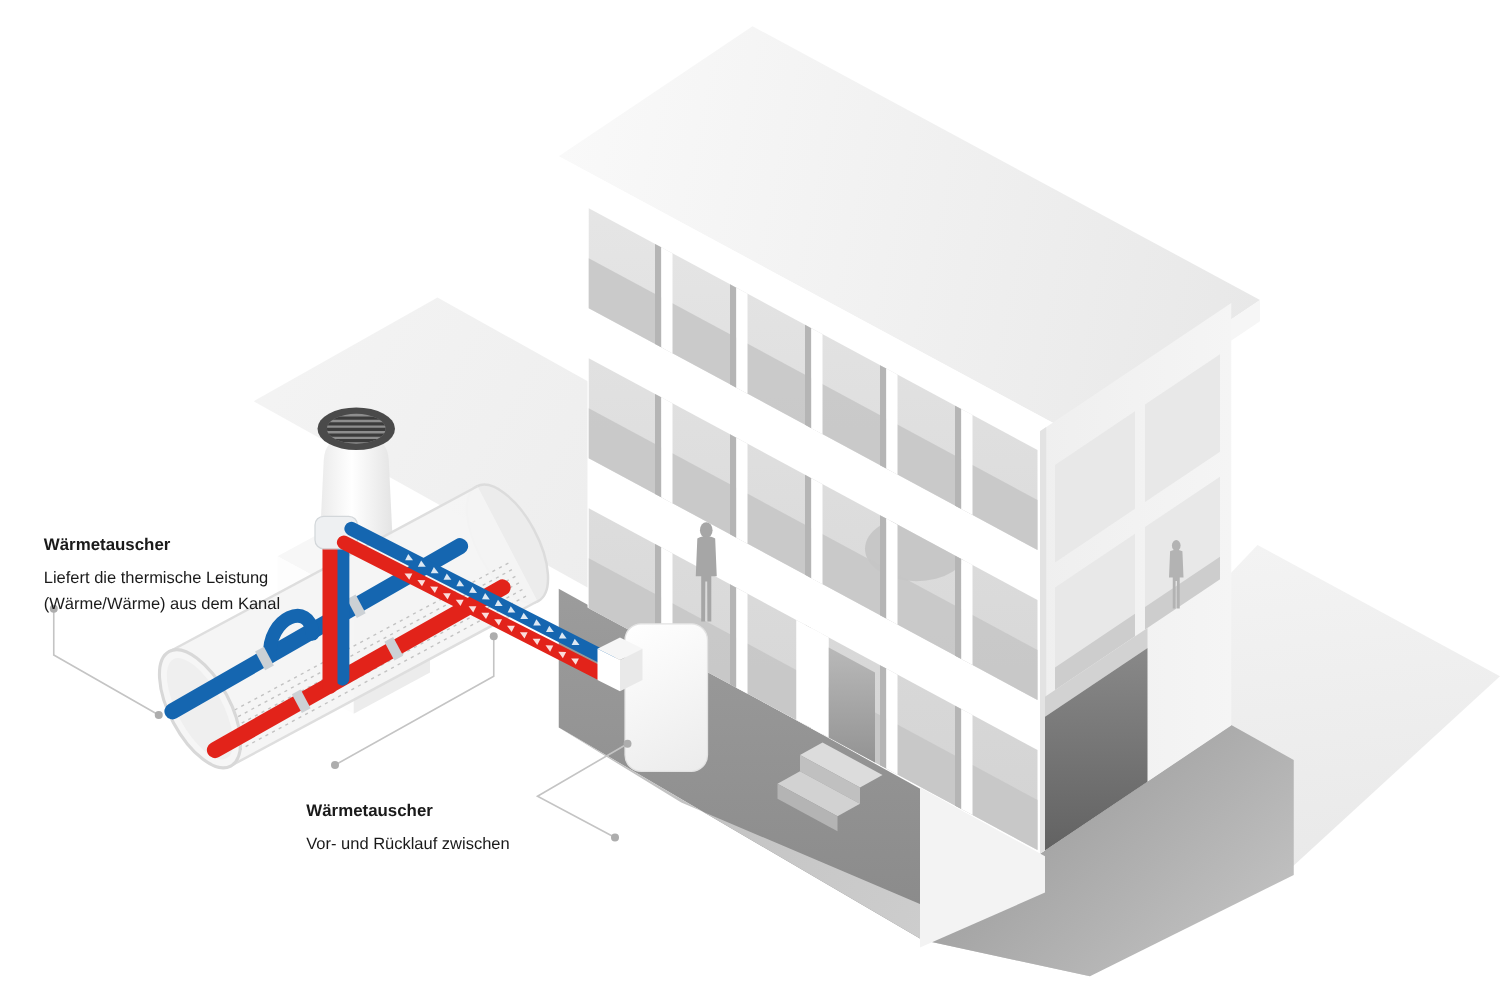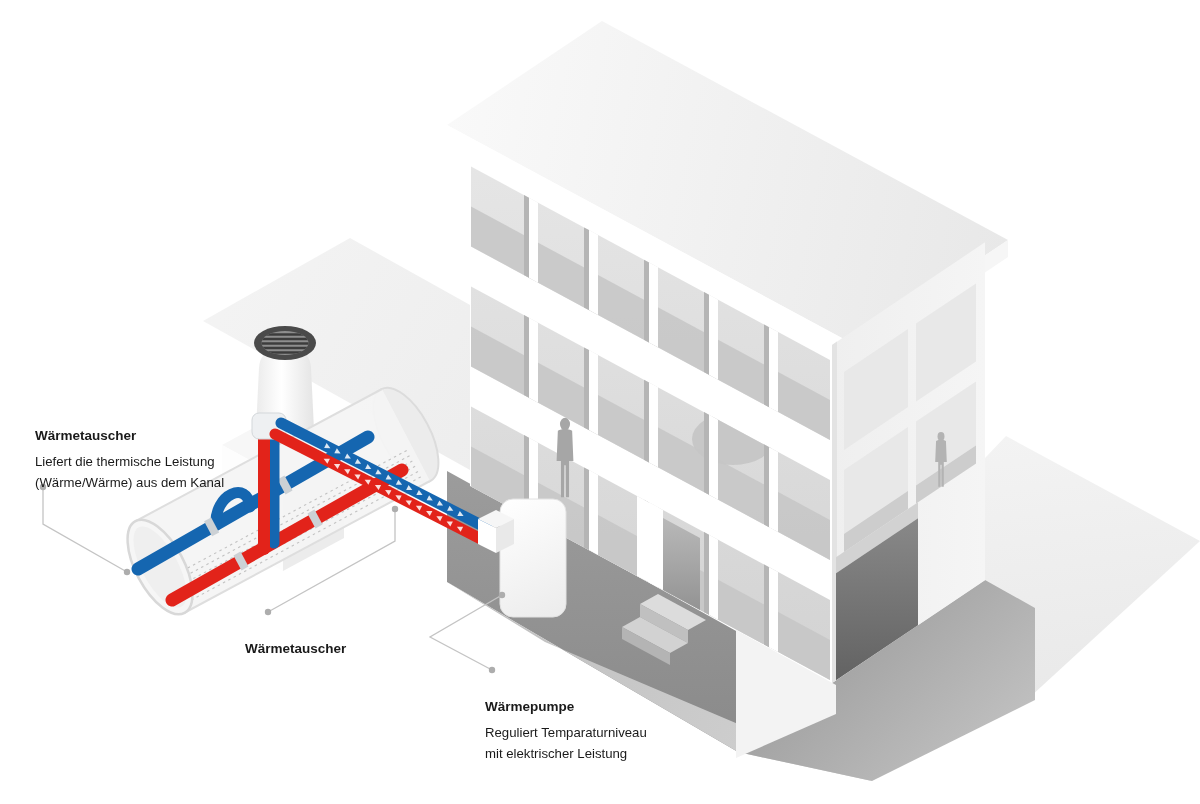--- a/index.html
+++ b/index.html
@@ -284,20 +284,16 @@
     </svg>
 
   <div class="callout" style="left:35px;top:410px">
     <div class="ct">Wärmetauscher</div>
     <div class="cl">Liefert die thermische Leistung</div>
     <div class="cl">(Wärme/Wärme) aus dem Kanal</div>
   </div>
 
   <div class="callout" style="left:245px;top:623px">
     <div class="ct">Wärmetauscher</div>
+    <div class="cl">Vor- und Rücklauf zwischen</div>
   </div>
 
-  <div class="callout" style="left:485px;top:681px">
-    <div class="ct">Wärmepumpe</div>
-    <div class="cl">Reguliert Temparaturniveau</div>
-    <div class="cl">mit elektrischer Leistung</div>
-  </div>
 </div>
 
 </body></html>

